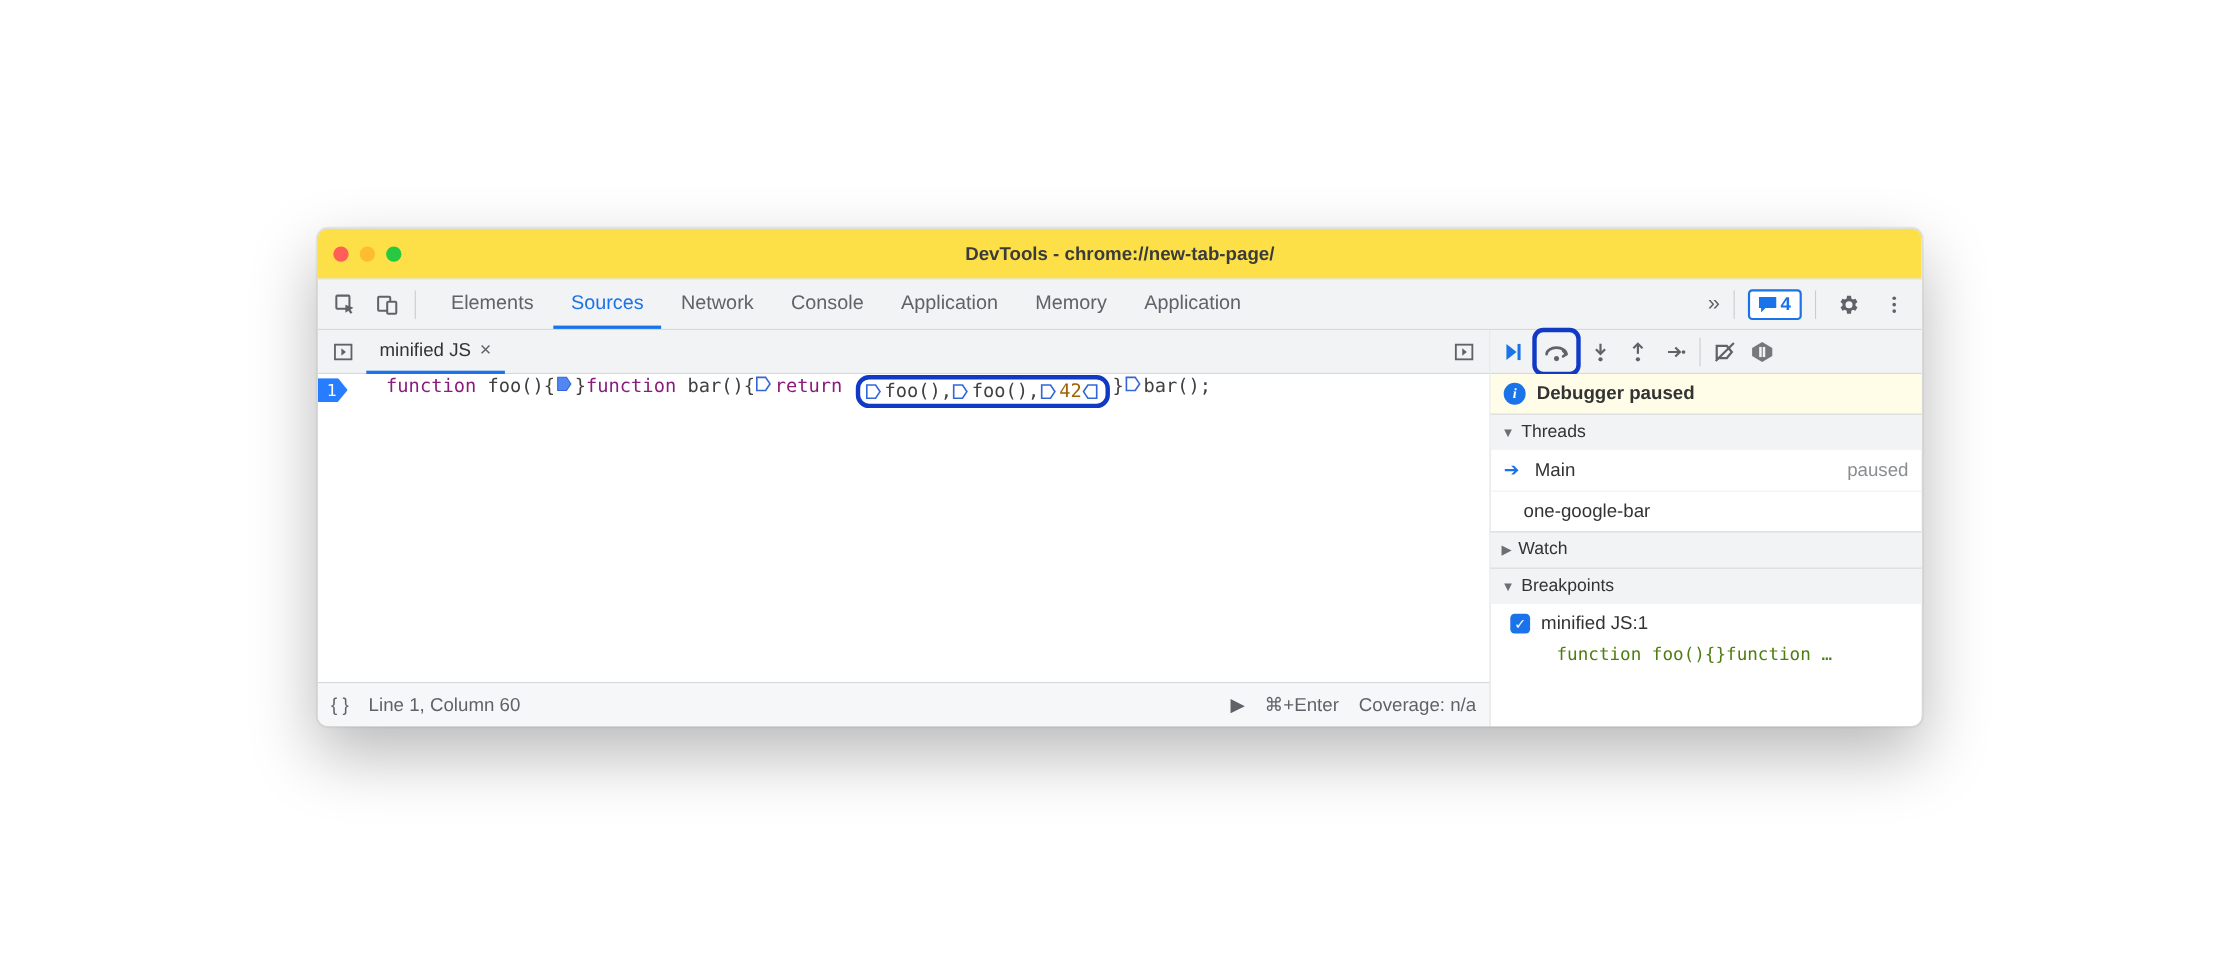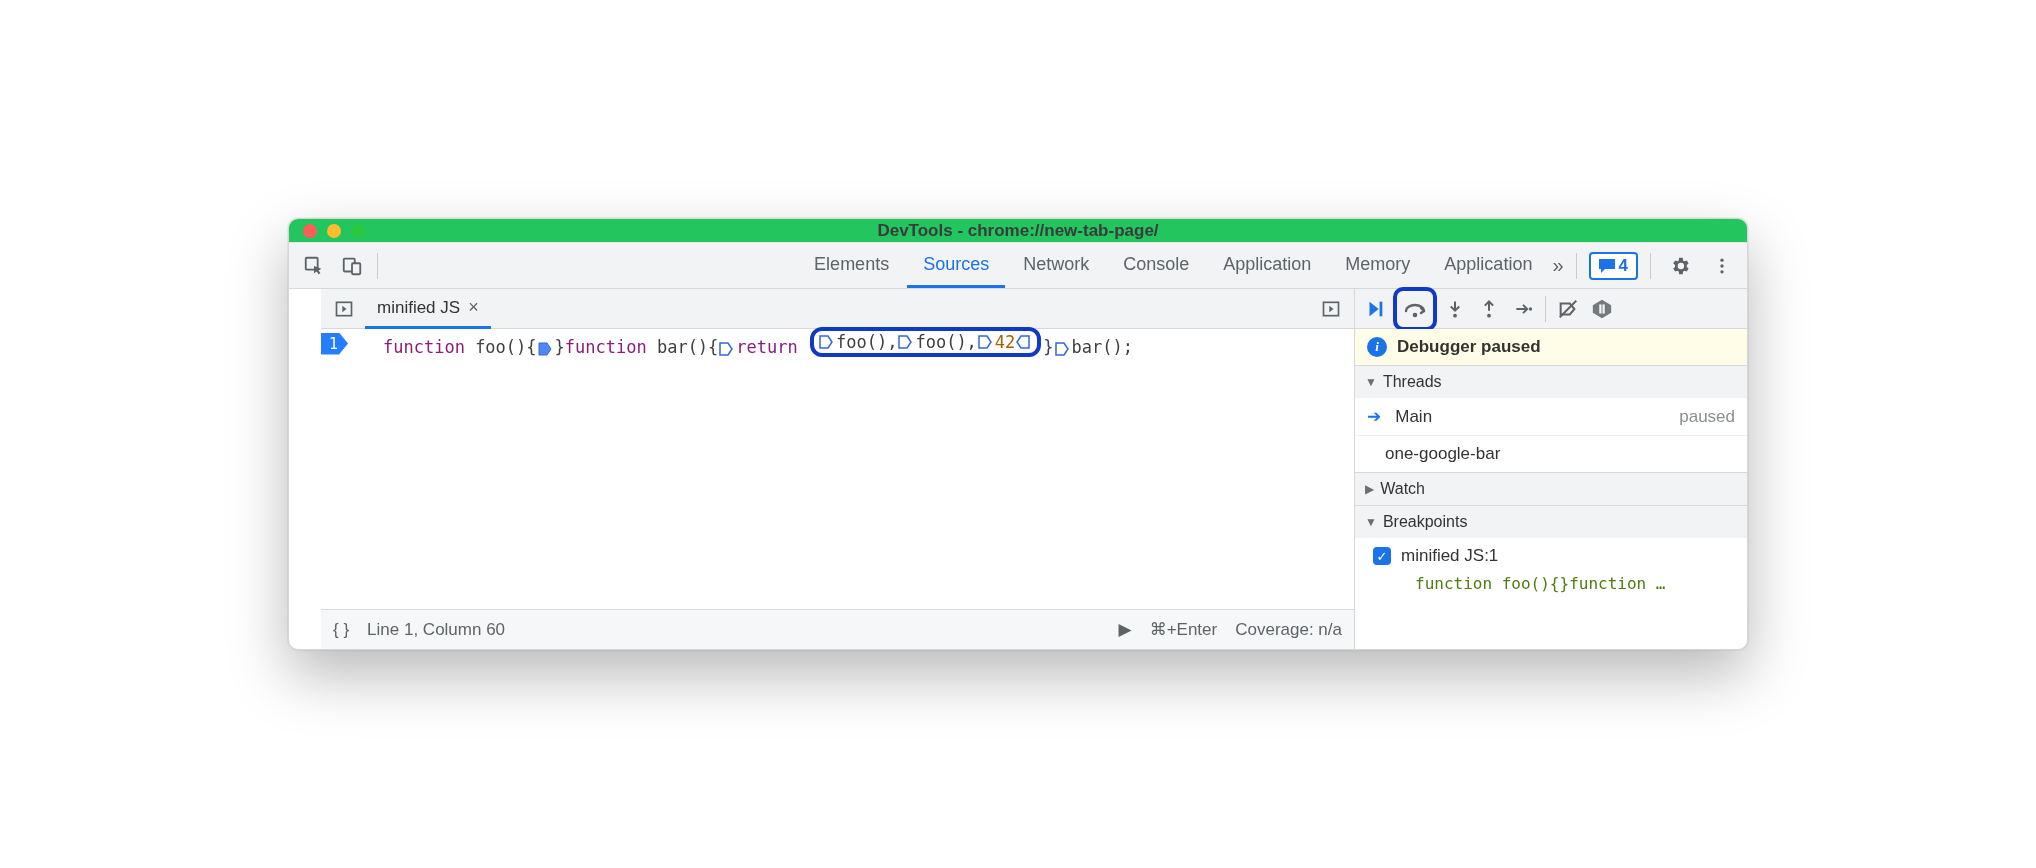--- a/index.html
+++ b/index.html
@@ -15,22 +15,22 @@
   .window {
     width: 1460px;
     background: #fff;
     border: 1px solid #d7d7d7;
     border-radius: 10px;
     box-shadow: 0 25px 60px rgba(0,0,0,.28), 0 0 0 1px rgba(0,0,0,.05);
     overflow: hidden;
   }
   
   .titlebar {
-    height: 24px;
-    background: #22c55e;
+    height: 46px;
+    background: #fde047;
     border-bottom: 1px solid #e5e5e5;
     display: flex;
     align-items: center;
     position: relative;
   }
   .traffic { display: flex; gap: 10px; position: absolute; left: 14px; }
   .dot { width: 14px; height: 14px; border-radius: 50%; }
   .dot.red { background: #ff5f57; }
   .dot.yellow { background: #febc2e; }
   .dot.green { background: #28c840; }
@@ -39,28 +39,28 @@
   .main-toolbar {
     height: 46px;
     background: #f1f3f4;
     display: flex;
     align-items: center;
     padding: 0 8px;
     gap: 4px;
     border-bottom: 1px solid #d6d8d9;
   }
   .tb-btn { width: 34px; height: 34px; display: flex; align-items: center; justify-content: center; color: #5f6368; border-radius: 2px; cursor: pointer; }
-  .tabs { display: flex; gap: 2px; margin-left: 8px; flex: 1; justify-content: flex-end; }
+  .tabs { display: flex; gap: 2px; margin-left: 8px; flex: 1; }
   .tab { padding: 10px 16px; font-size: 18px; color: #5f6368; cursor: pointer; border-bottom: 3px solid transparent; }
   .tab.active { color: #1a73e8; border-bottom-color: #1a73e8; }
   .tb-right { display: flex; align-items: center; gap: 8px; }
   .badge { display: flex; align-items: center; gap: 4px; background:#fff; border: 2px solid #1a73e8; border-radius: 4px; padding: 2px 8px; color: #1a73e8; font-size: 17px; font-weight: 600; }
   .divider { width: 1px; height: 26px; background: #c9cccf; margin: 0 4px; }
   
-  .body { display: flex; margin-left: 32px; }
+  .body { display: flex; }
   .left { flex: 1; display: flex; flex-direction: column; border-right: 1px solid #d6d8d9; }
   .right { width: 392px; display: flex; flex-direction: column; }
   
   .subbar {
     height: 40px; background: #f1f3f4; display: flex; align-items: center; padding: 0 6px; gap: 4px;
     border-bottom: 1px solid #d6d8d9;
   }
   .filetab {
     display: flex; align-items: center; gap: 8px; padding: 8px 12px; background: #f1f3f4;
     font-size: 17px; color: #333; border-bottom: 3px solid #1a73e8; margin-bottom:-1px;
@@ -69,21 +69,21 @@
   .subbar .spacer { flex: 1; }
   
   .editor { flex: 1; display: flex; font-family: Menlo, Consolas, monospace; font-size: 17px; position: relative; background:#fff; }
   .linewrap { position: relative; height: 27px; background:#ebf0fe; border-top:1px solid #c9d6fb; border-bottom:1px solid #c9d6fb; }
   .lnrow { position:absolute; left:0; top:0; height:27px; display:flex; align-items:center; }
   .ln-badge {
     height: 22px; line-height: 22px; padding: 0 10px 0 8px; color:#fff; font-size:15px;
     background:#267dff;
     clip-path: polygon(0 0, calc(100% - 9px) 0, 100% 50%, calc(100% - 9px) 100%, 0 100%);
   }
-  .codecell { padding-left: 4px; display:flex; align-items:flex-end; height:27px; white-space: pre; }
+  .codecell { padding-left: 4px; display:flex; align-items:flex-start; height:27px; white-space: pre; }
   .kw { color:#8a1c7c; }
   .nm { color:#404040; }
   .num { color:#a16207; }
   .step {
     display:inline-flex; width:16px; height:16px; vertical-align:middle; margin-right:2px;
   }
   .step svg { width:16px; height:16px; }
   .hl { border:4px solid #1039c6; border-radius:12px; padding: 1px 4px; margin:0 2px; display:inline-flex; align-items:center;}
   .step-filled path { fill:#5187f2; stroke:#3367d6; }
   .step-out path { fill:#fff; stroke:#3367d6; stroke-width:1.5; }

